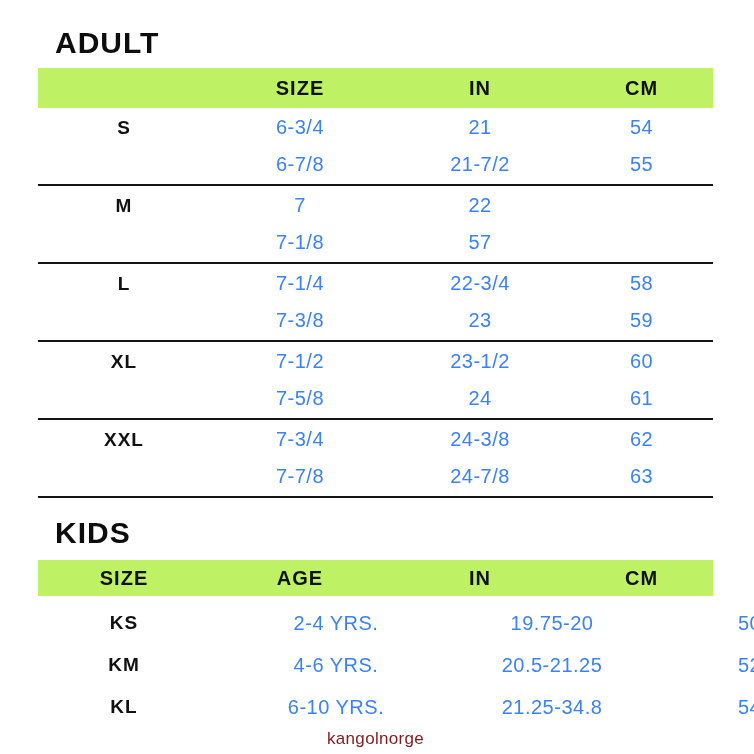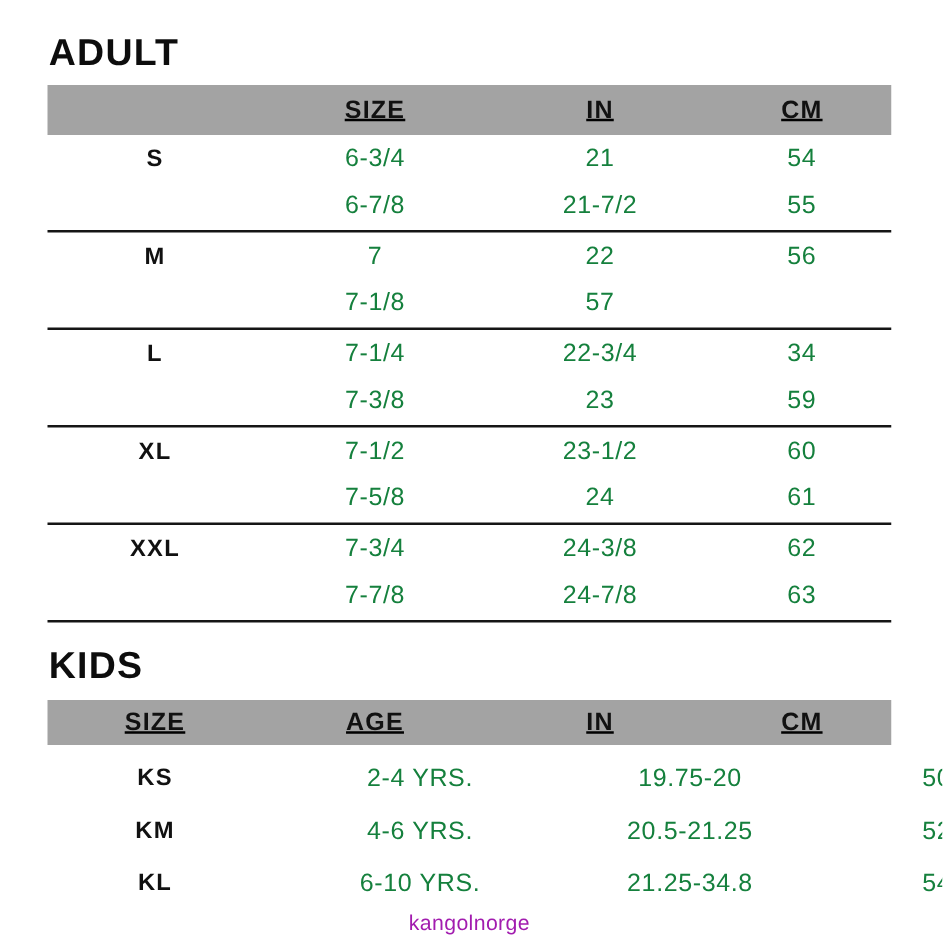--- a/index.html
+++ b/index.html
@@ -16,48 +16,47 @@
     overflow: hidden;
     box-sizing: border-box;
     padding: 28px 41px 0 38px;
   }
   .section-title {
     font-size: 30px;
     line-height: 30px;
     font-weight: 700;
     color: #0d0d0d;
     letter-spacing: 1px;
-    margin: 0 0 0 1px;
+    margin: 0 0 0 17px;
   }
   .table {
     width: 675px;
   }
   .adult-table { margin-top: 10px; }
   .kids-table  { margin-top: 12px; }
   .trow {
     display: grid;
     grid-template-columns: 172px 180px 180px 143px;
     align-items: center;
   }
   .thead {
-    background: #a3a3a3;
+    background: #bef264;
     height: 40px;
-    text-decoration: underline;
   }
   .kids-table .thead { height: 36px; }
   .thead .cell {
     font-weight: 700;
     font-size: 20px;
     color: #111111;
     letter-spacing: 1px;
   }
   .cell {
     text-align: center;
     font-size: 20px;
-    color: #15803d;
+    color: #3b82f6;
     letter-spacing: 0.5px;
     white-space: nowrap;
   }
   .label-cell {
     font-weight: 700;
     font-size: 19px;
     color: #111111;
     letter-spacing: 1px;
   }
   .group {
@@ -68,21 +67,21 @@
   }
   .group .trow { height: 37px; }
   .kids-body { padding-top: 6px; }
   .kids-body .trow { height: 42px; gap: 36px; }
   .kids-heading { margin-top: 20px; }
   .footer {
     margin-top: 2px;
     text-align: center;
     font-size: 17px;
     line-height: 18px;
-    color: #a21caf;
+    color: #7f1d1d;
     letter-spacing: 0.3px;
   }
 </style>
 </head>
 <body>
 
 <div class="page">
 
   <h2 class="section-title">ADULT</h2>
 
@@ -107,35 +106,34 @@
         <div class="cell">21-7/2</div>
         <div class="cell">55</div>
       </div>
     </div>
 
     <div class="group">
       <div class="trow">
         <div class="cell label-cell">M</div>
         <div class="cell">7</div>
         <div class="cell">22</div>
-        <div class="cell">56</div>
       </div>
       <div class="trow">
         <div class="cell label-cell"></div>
         <div class="cell">7-1/8</div>
         <div class="cell">57</div>
       </div>
     </div>
 
     <div class="group">
       <div class="trow">
         <div class="cell label-cell">L</div>
         <div class="cell">7-1/4</div>
         <div class="cell">22-3/4</div>
-        <div class="cell">34</div>
+        <div class="cell">58</div>
       </div>
       <div class="trow">
         <div class="cell label-cell"></div>
         <div class="cell">7-3/8</div>
         <div class="cell">23</div>
         <div class="cell">59</div>
       </div>
     </div>
 
     <div class="group">

